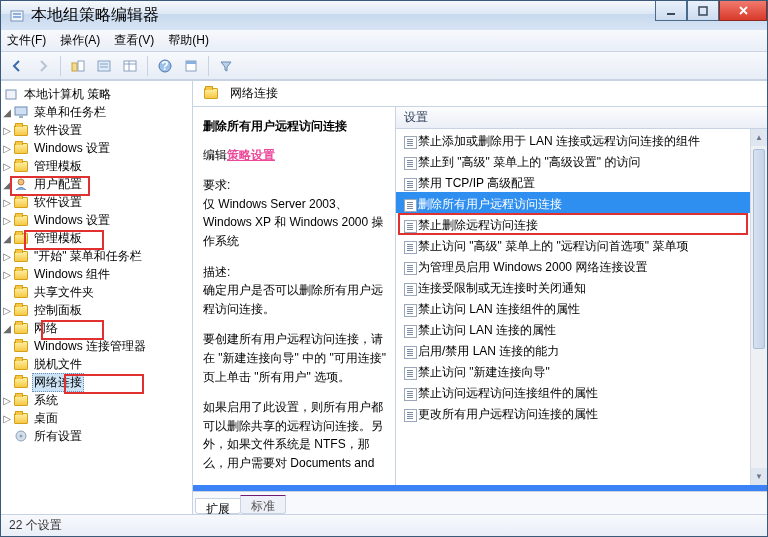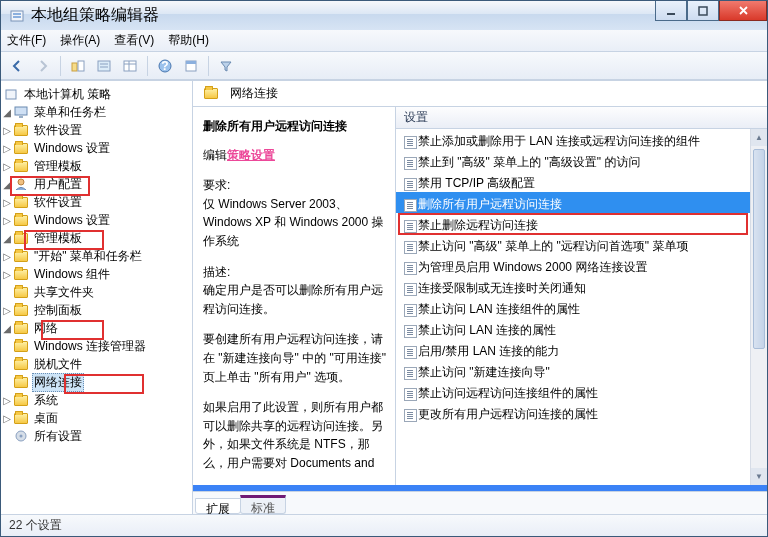--- a/index.html
+++ b/index.html
@@ -45,21 +45,21 @@
 .list { flex:1; border-left:1px solid #c7d3e3; display:flex; flex-direction:column; min-width:0; position:relative; }
 .listhead { height:22px; background: linear-gradient(#fdfdfe,#eaeef6); border-bottom:1px solid #c7d3e3; display:flex; align-items:center; padding-left:8px; color:#2a3a55; }
 .listbody { flex:1; overflow:auto; }
 .lrow { height:21px; display:flex; align-items:flex-end; padding-left:6px; }
 .lrow.selected { background:#2f8ff0; color:#fff; }
 .licon { width:16px; height:16px; display:inline-flex; align-items:center; justify-content:center; flex-shrink:0; }
 .policy-icon { width:13px; height:13px; border:1px solid #9aa7b8; background:#fff; position:relative; }
 .policy-icon::after { content:""; position:absolute; left:2px; top:2px; width:6px; height:1px; background:#7a8aa0; box-shadow: 0 2px 0 #7a8aa0, 0 4px 0 #7a8aa0, 0 6px 0 #7a8aa0; }
 .tabs { height:23px; display:flex; align-items:flex-end; padding-left:2px; border-top:1px solid #c7d3e3; background:#f7f9fc; }
 .tab { height:16px; padding:2px 10px 0 10px; border:1px solid #c7d3e3; border-top:1px solid #c7d3e3; background:#fff; margin-right:-1px; border-radius:0 0 3px 3px; }
-.tab.inactive { background:#eef2f8; color:#555; border-top:3px solid #701a75; margin-top:1px; height:19px; }
+.tab.inactive { background:#eef2f8; color:#555; border-top:1px solid #701a75; margin-top:1px; height:19px; }
 .status { height:22px; background: linear-gradient(#f7f9fc,#e9eef7); border-top:1px solid #c7d3e3; display:flex; align-items:center; padding-left:8px; color:#333; }
 .vscroll-fake { position:absolute; right:0; top:22px; bottom:0; width:17px; background:#eef0f4; border-left:1px solid #d6dce6; }
 .vscroll-fake .up, .vscroll-fake .dn { height:17px; background:#e0e6ef; display:flex; align-items:center; justify-content:center; color:#6a7a90; font-size:8px; }
 .vscroll-fake .dn { position:absolute; bottom:0; width:100%; }
 .vscroll-fake .thumb { position:absolute; left:2px; right:2px; top:20px; height:200px; background: linear-gradient(90deg,#d8e2f0,#c4d3e8); border:1px solid #a9bdd8; border-radius:2px; }
 .hilite-sel { position:absolute; border:2px solid #e03030; pointer-events:none; }
 </style>
 </head>
 <body>
 

